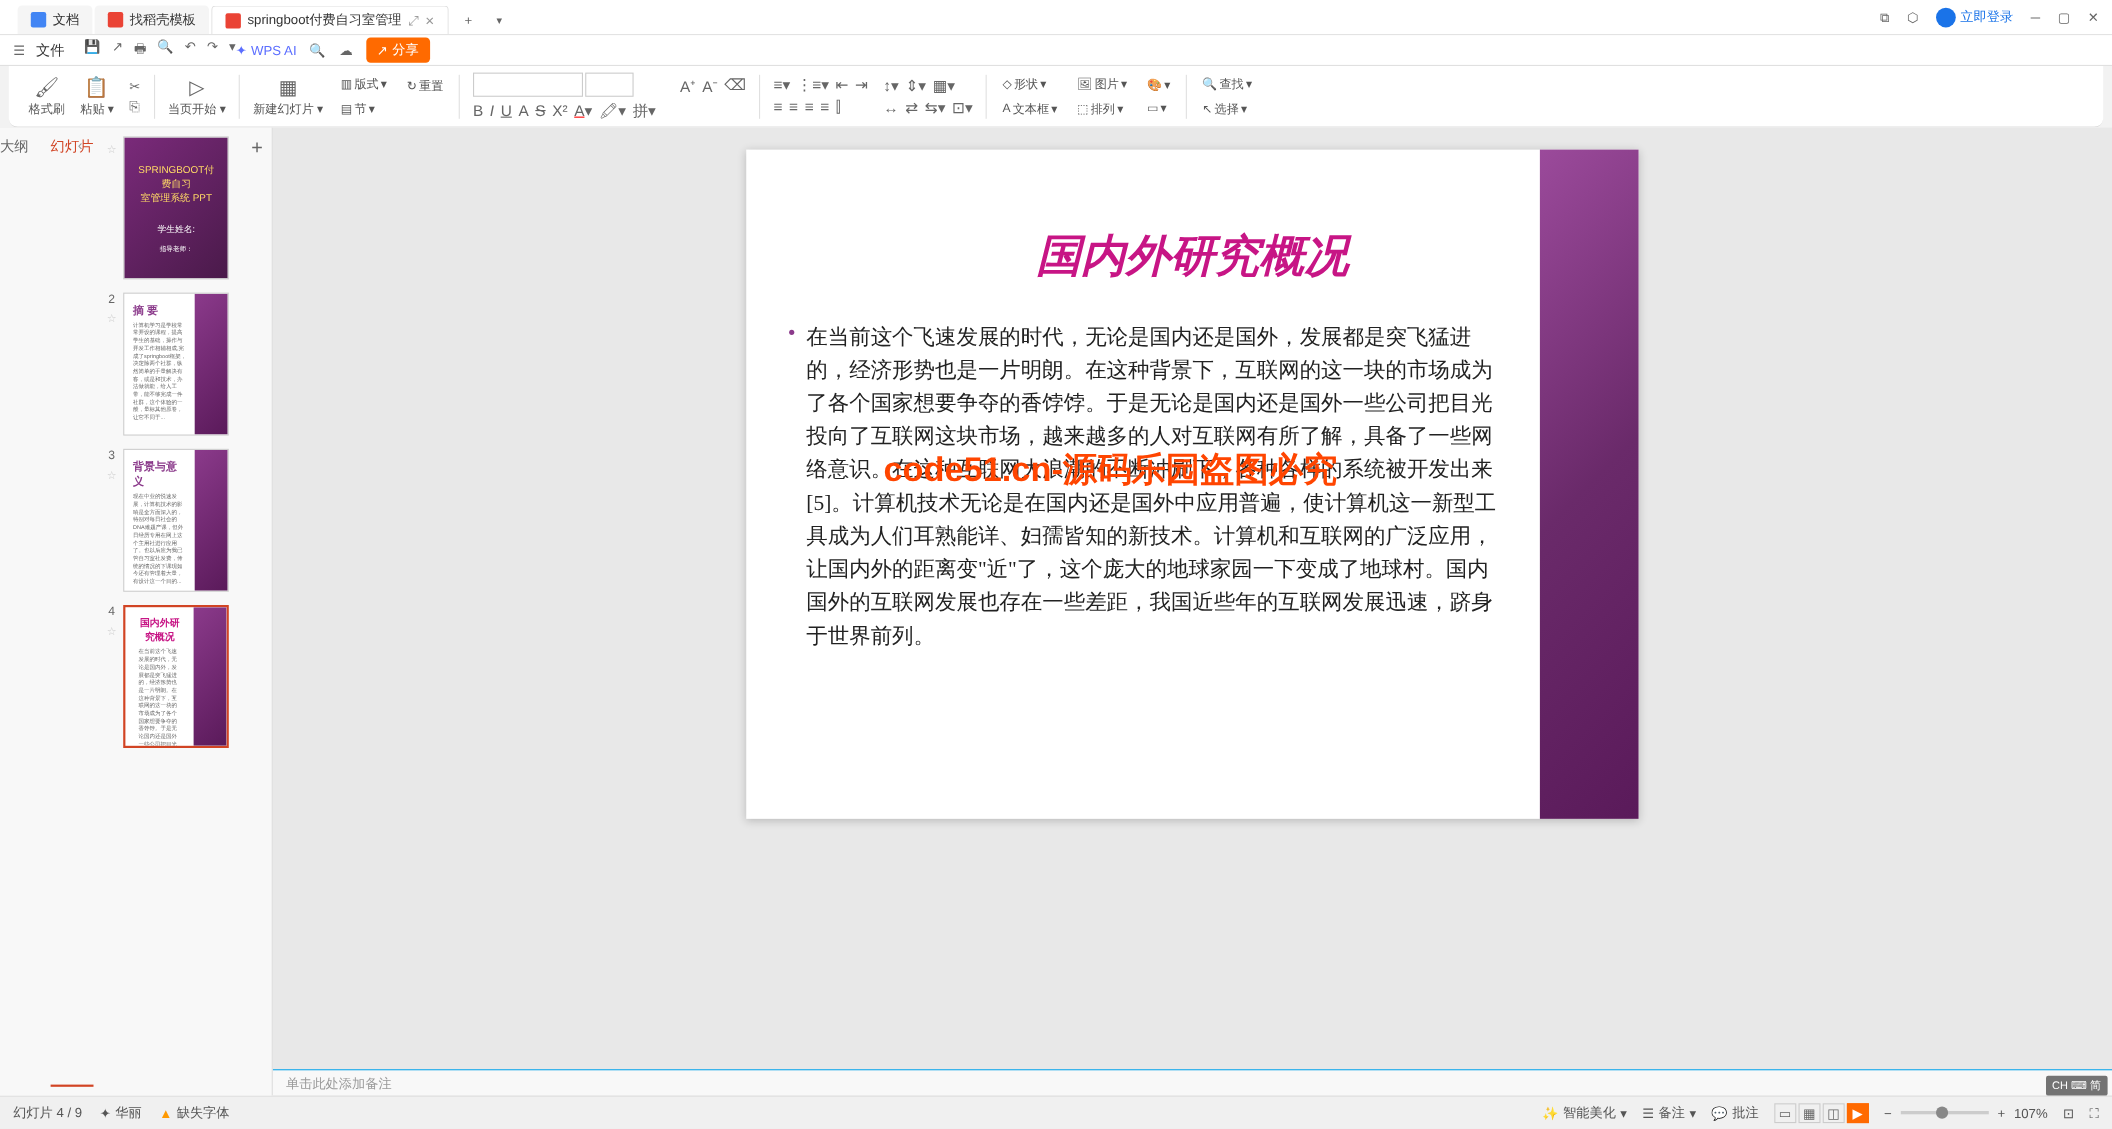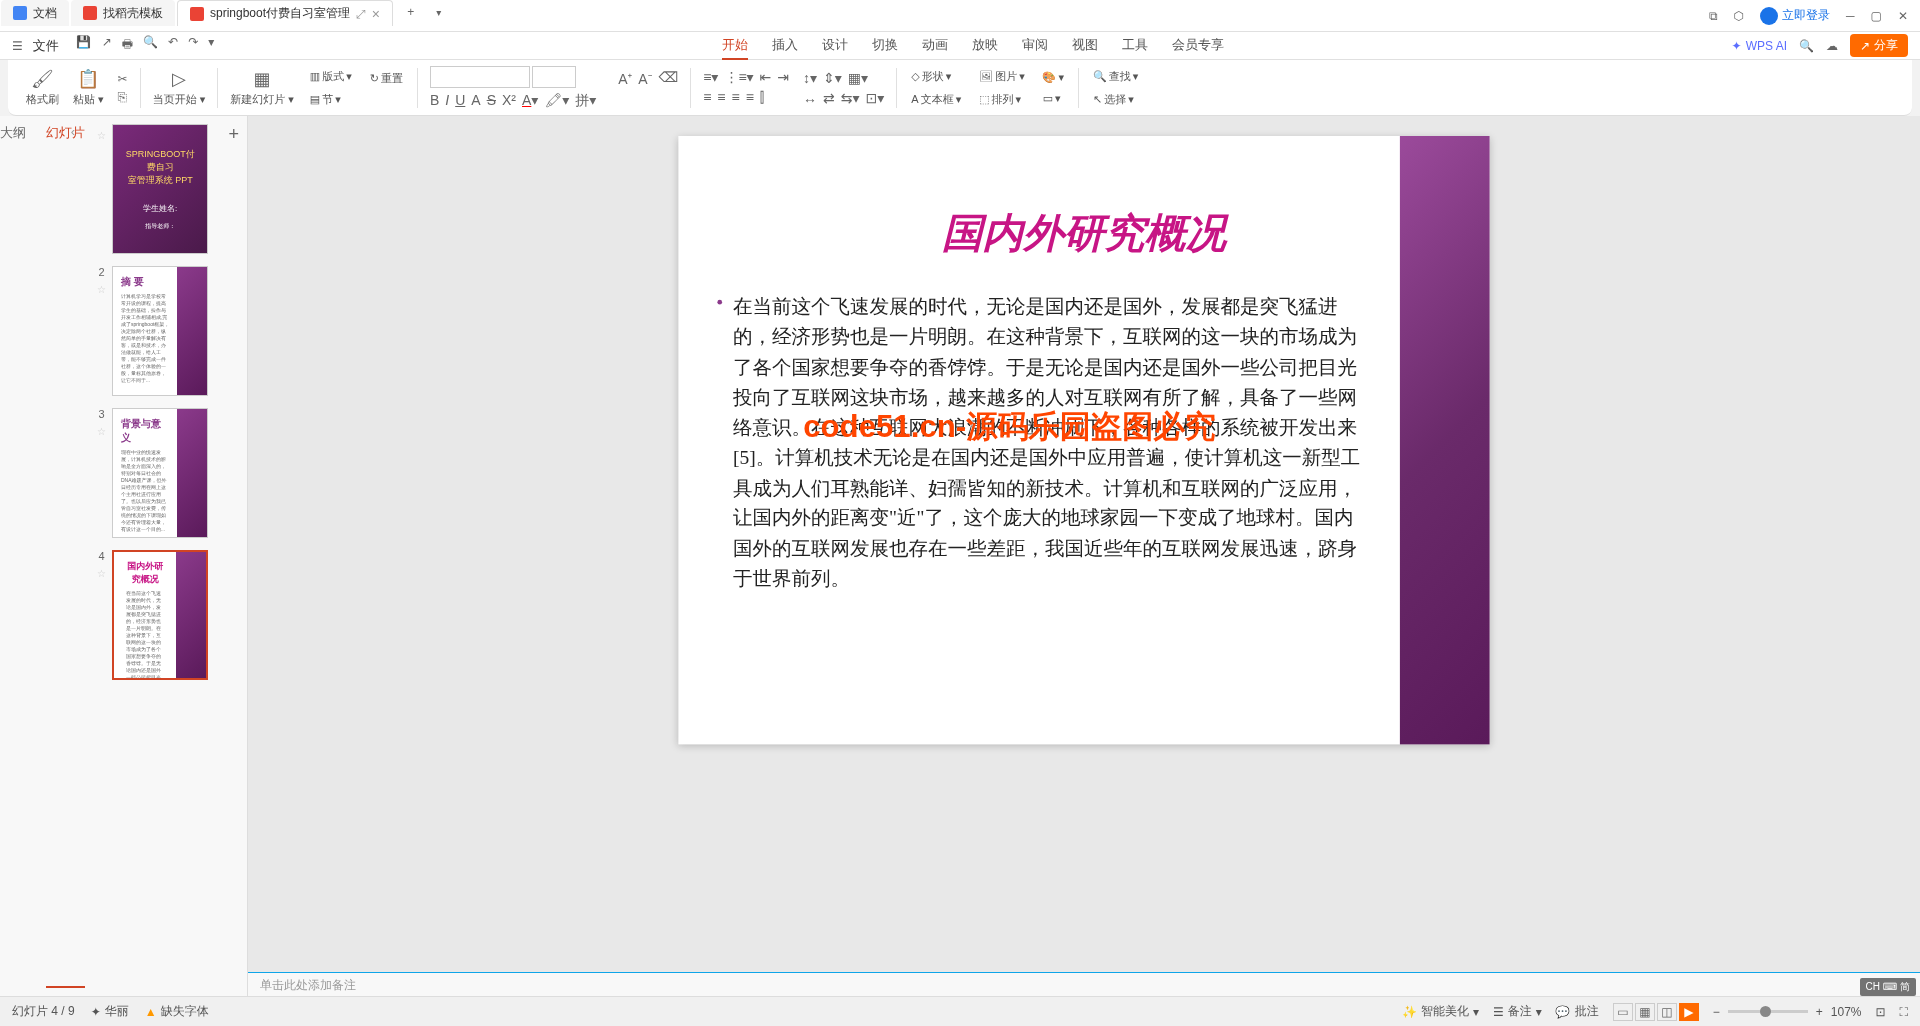--- a/index.html
+++ b/index.html
@@ -1,18 +1,18 @@
 <!DOCTYPE html>
 <html><head>
 <meta charset="utf-8">
 <style>
 *{margin:0;padding:0;box-sizing:border-box;font-family:"Microsoft YaHei",sans-serif}
 body{background:#f2f2f2;width:1920px;height:1026px;overflow:hidden;font-size:12px;color:#333}
 .titlebar{height:32px;background:#fff;display:flex;align-items:center;border-bottom:1px solid #e0e0e0}
-.tabs{display:flex;height:100%;align-items:flex-start;padding-left:1px}
+.tabs{display:flex;height:100%;align-items:flex-end;padding-left:16px}
 .tab{display:flex;align-items:center;height:26px;padding:0 12px;margin-right:2px;border-radius:4px 4px 0 0;cursor:pointer;gap:6px;font-size:12px}
 .tab.active{background:#fff;border:1px solid #ddd;border-bottom:none}
 .tab:not(.active){background:#f5f5f5}
 .tab-icon{width:14px;height:14px;border-radius:2px}
 .tab-icon.doc{background:#4285f4}
 .tab-icon.tpl{background:#ea4335}
 .tab-icon.ppt{background:#ea4335}
 .tab-close{color:#999;font-size:14px}
 .tab-add{width:24px;height:24px;display:flex;align-items:center;justify-content:center;color:#666;margin-left:4px}
 .window-controls{margin-left:auto;display:flex;align-items:center;gap:16px;padding-right:12px}
@@ -124,32 +124,20 @@
     <div class="qat">
       <span>💾</span>
       <span>↗</span>
       <span>🖶</span>
       <span>🔍</span>
       <span>↶</span>
       <span>↷</span>
       <span>▾</span>
     </div>
   </div>
-  <div class="menu-tabs">
-    <span class="menu-tab active">开始</span>
-    <span class="menu-tab">插入</span>
-    <span class="menu-tab">设计</span>
-    <span class="menu-tab">切换</span>
-    <span class="menu-tab">动画</span>
-    <span class="menu-tab">放映</span>
-    <span class="menu-tab">审阅</span>
-    <span class="menu-tab">视图</span>
-    <span class="menu-tab">工具</span>
-    <span class="menu-tab">会员专享</span>
-  </div>
   <div class="menu-right">
     <div class="wps-ai">
       <span>✦</span>
       <span>WPS AI</span>
     </div>
     <span style="color:#666">🔍</span>
     <span style="color:#666">☁</span>
     <div class="share-btn">
       <span>↗</span>
       <span>分享</span>

